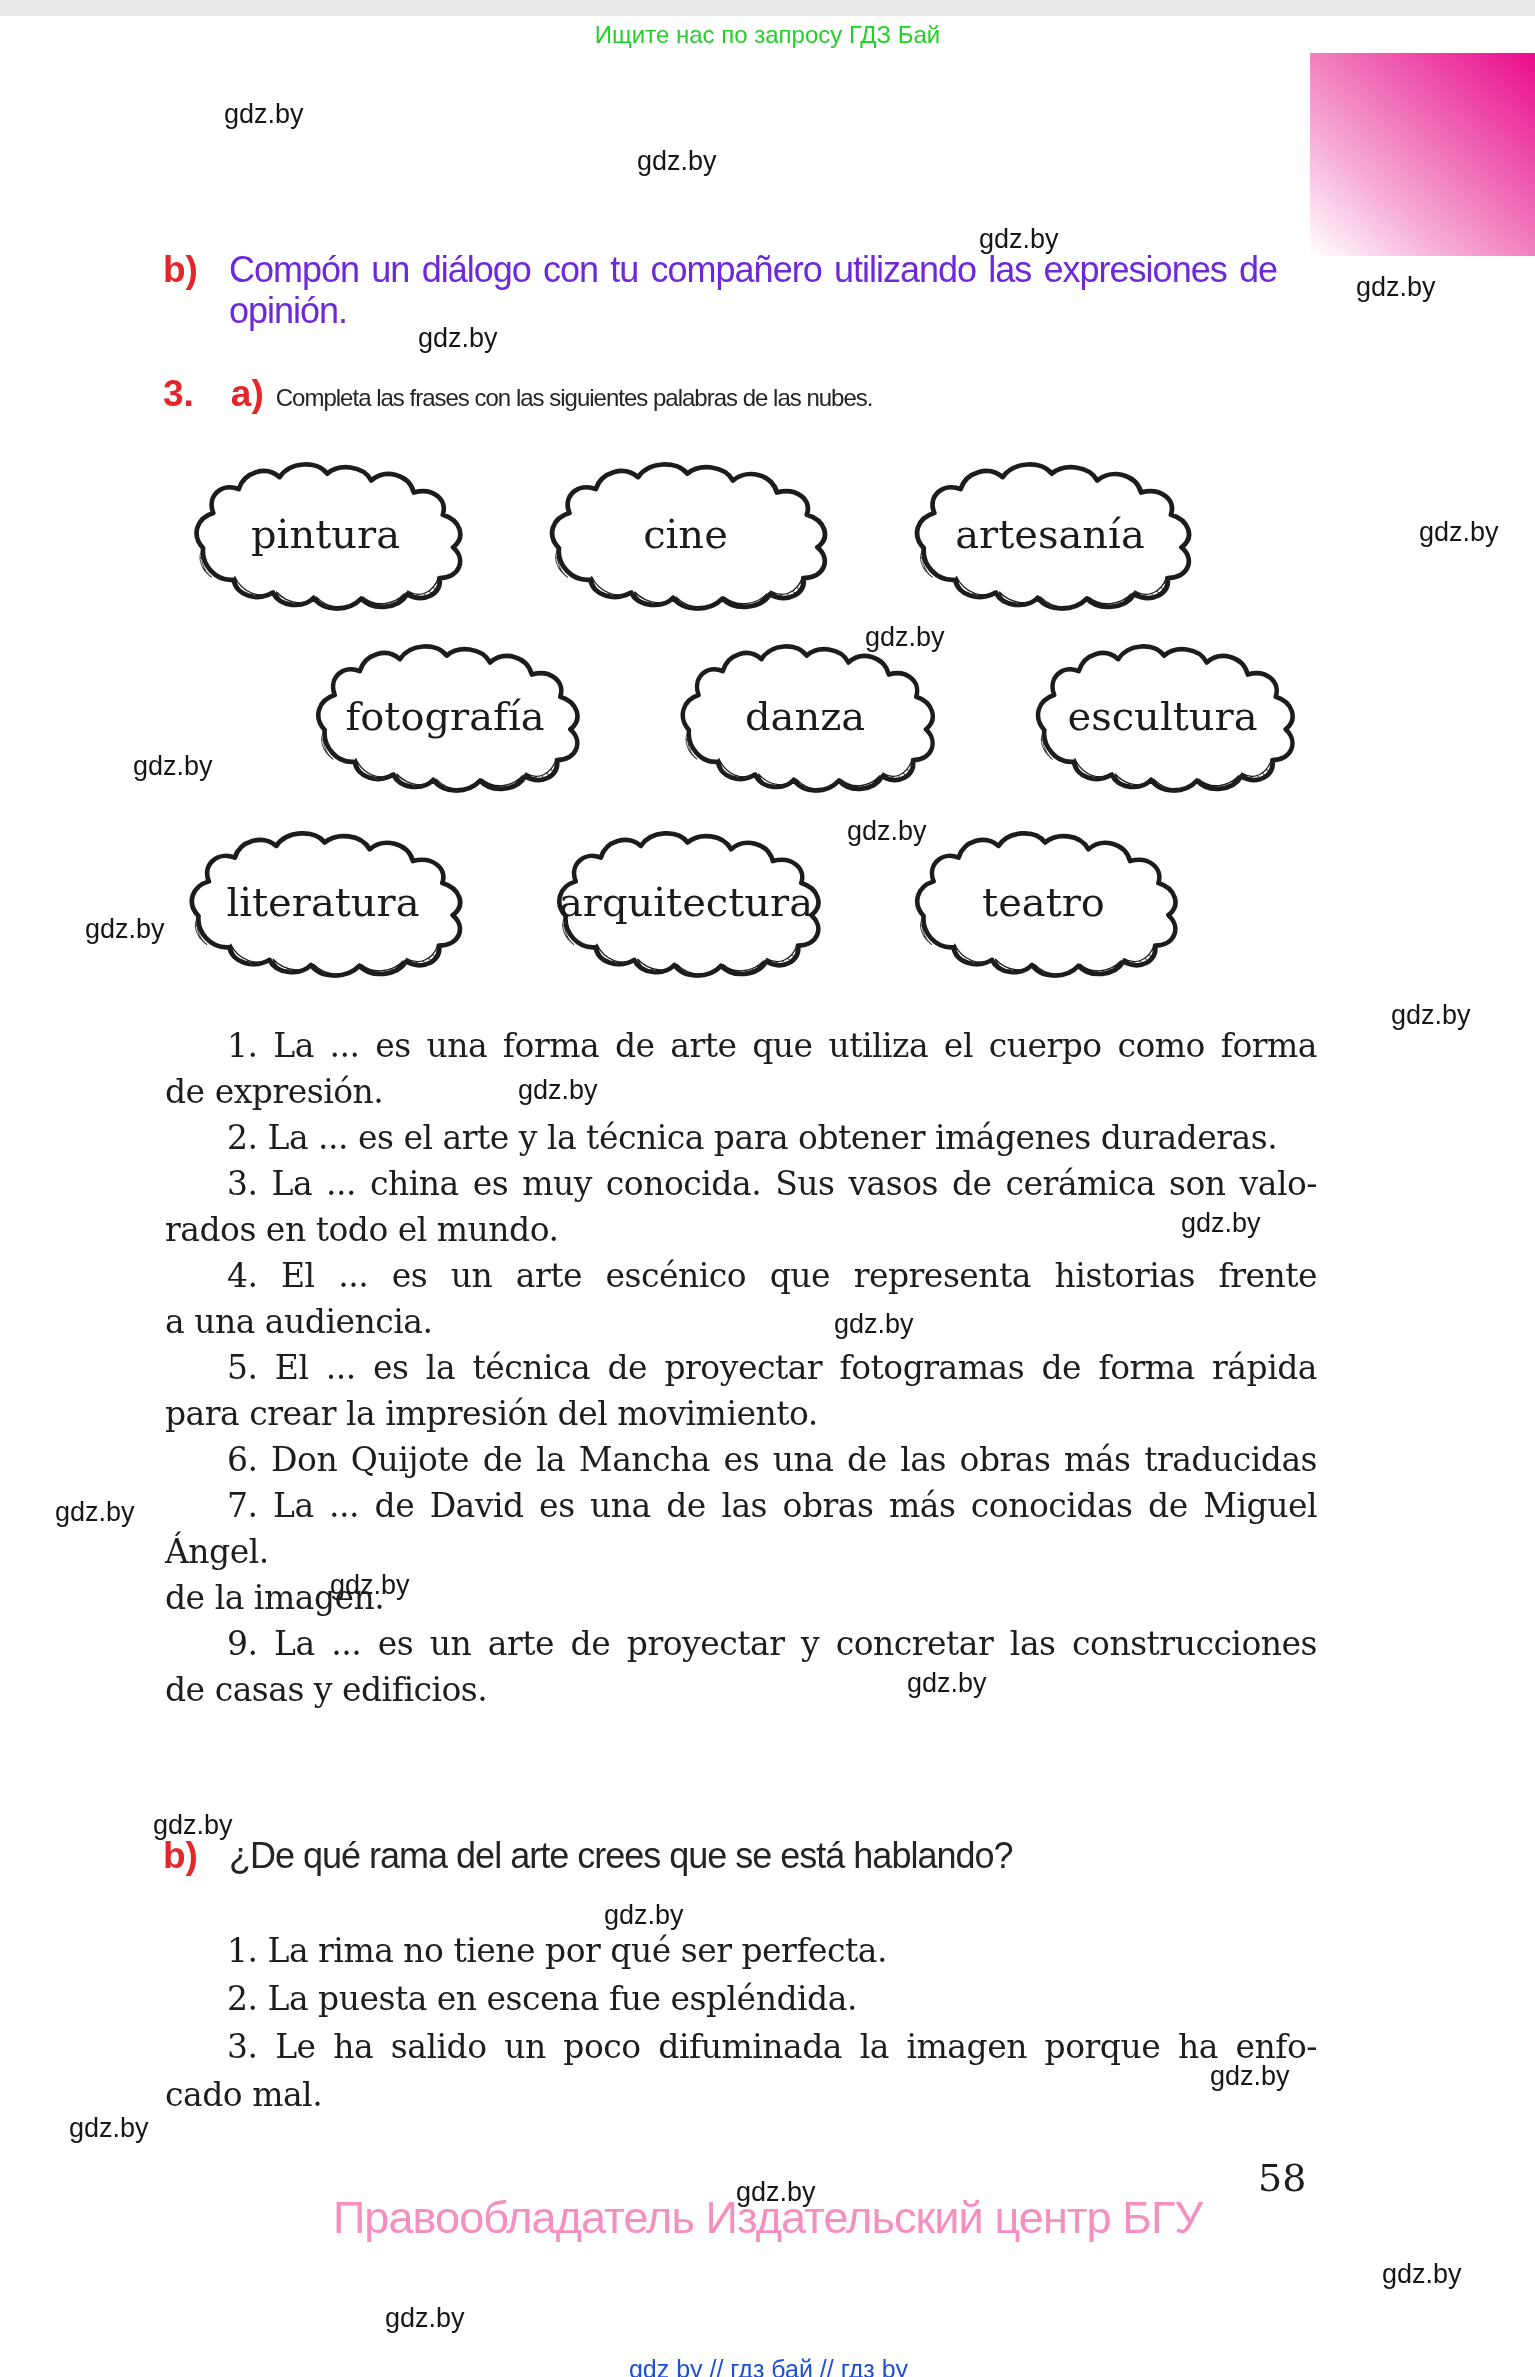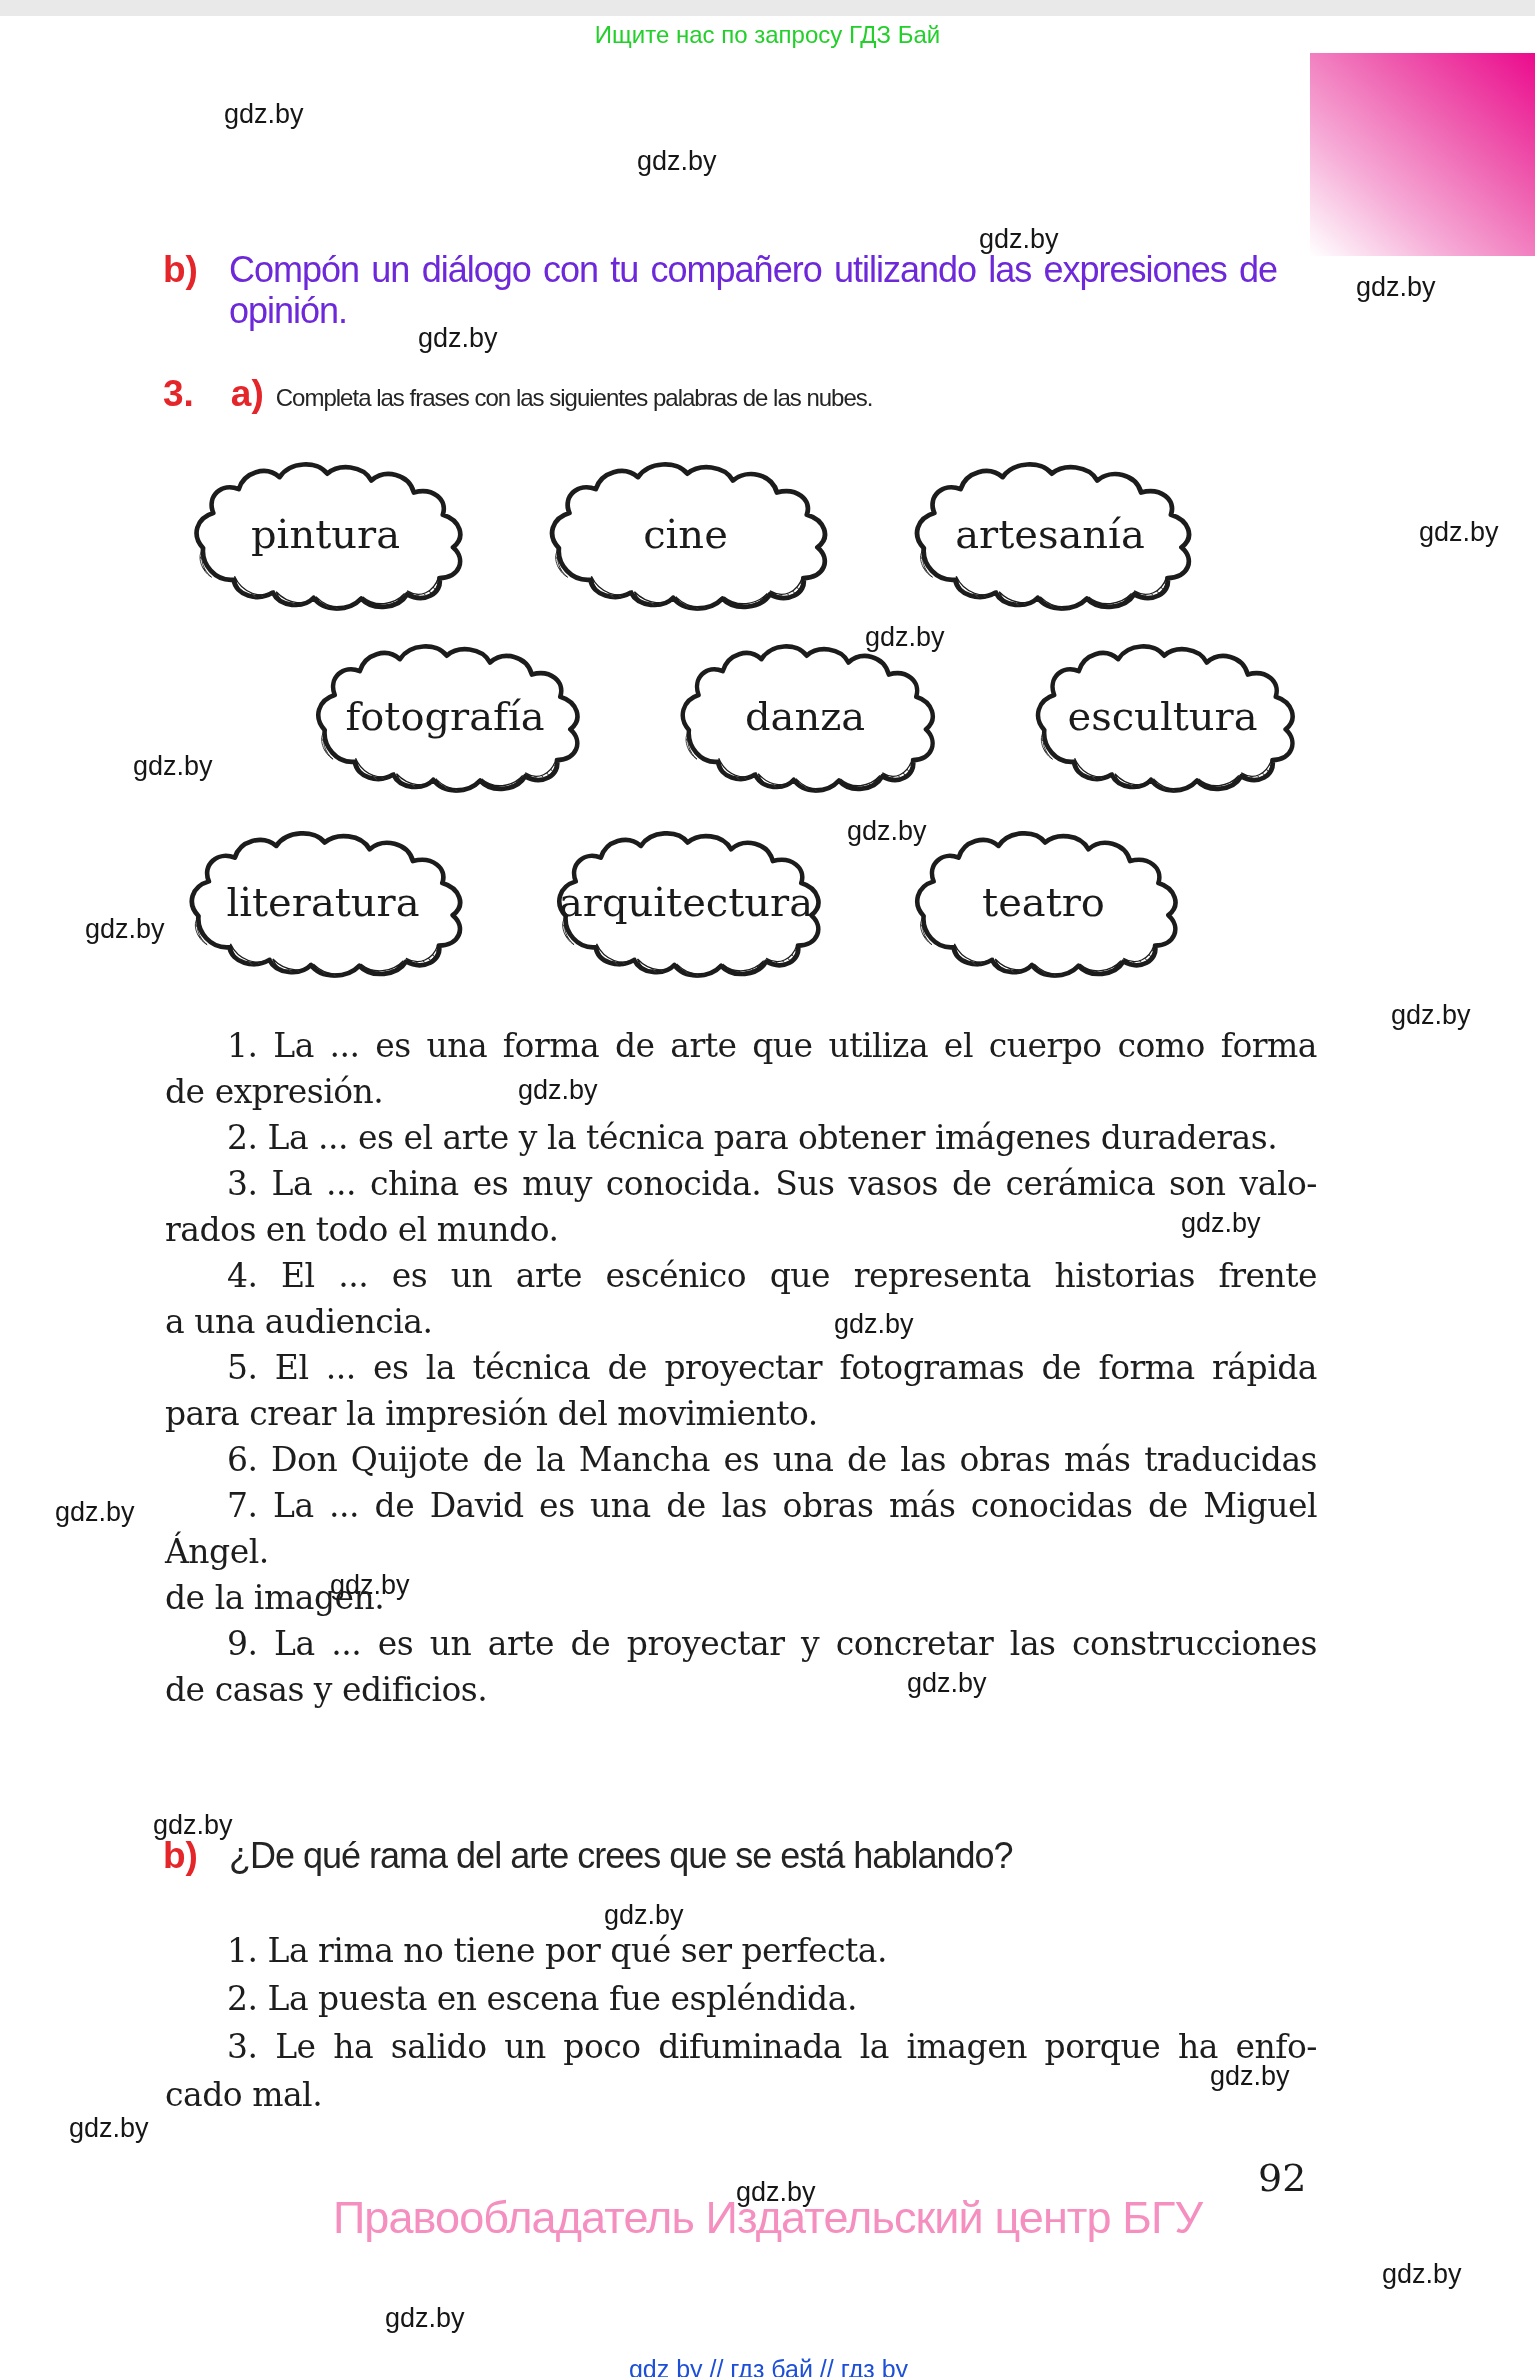--- a/index.html
+++ b/index.html
@@ -301,20 +301,20 @@
       </div>
       <div class="sent">
         <div class="line first">2. La puesta en escena fue espléndida.</div>
       </div>
       <div class="sent">
         <div class="line first jl">3. Le ha salido un poco difuminada la imagen porque ha enfo-</div>
         <div class="line">cado mal.</div>
       </div>
     </div>
 
-  <div class="page-number">92</div>
+  <div class="page-number">58</div>
 
   <div class="copyright">Правообладатель Издательский центр БГУ</div>
 
   <div class="links">gdz by  //  гдз бай  //  гдз by</div>
 
 </div>
 
 
 </body></html>

